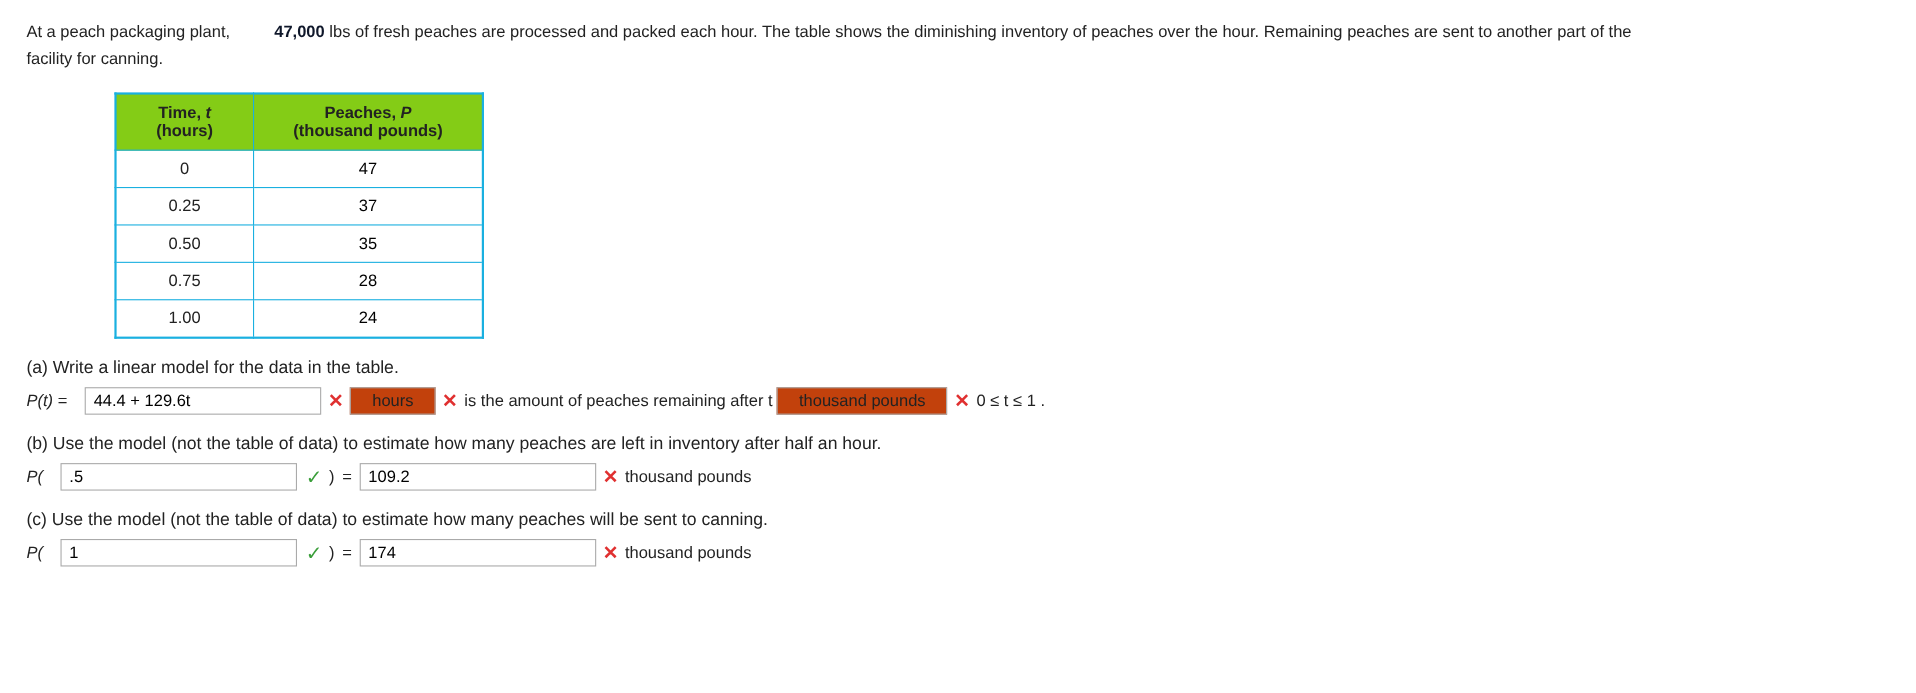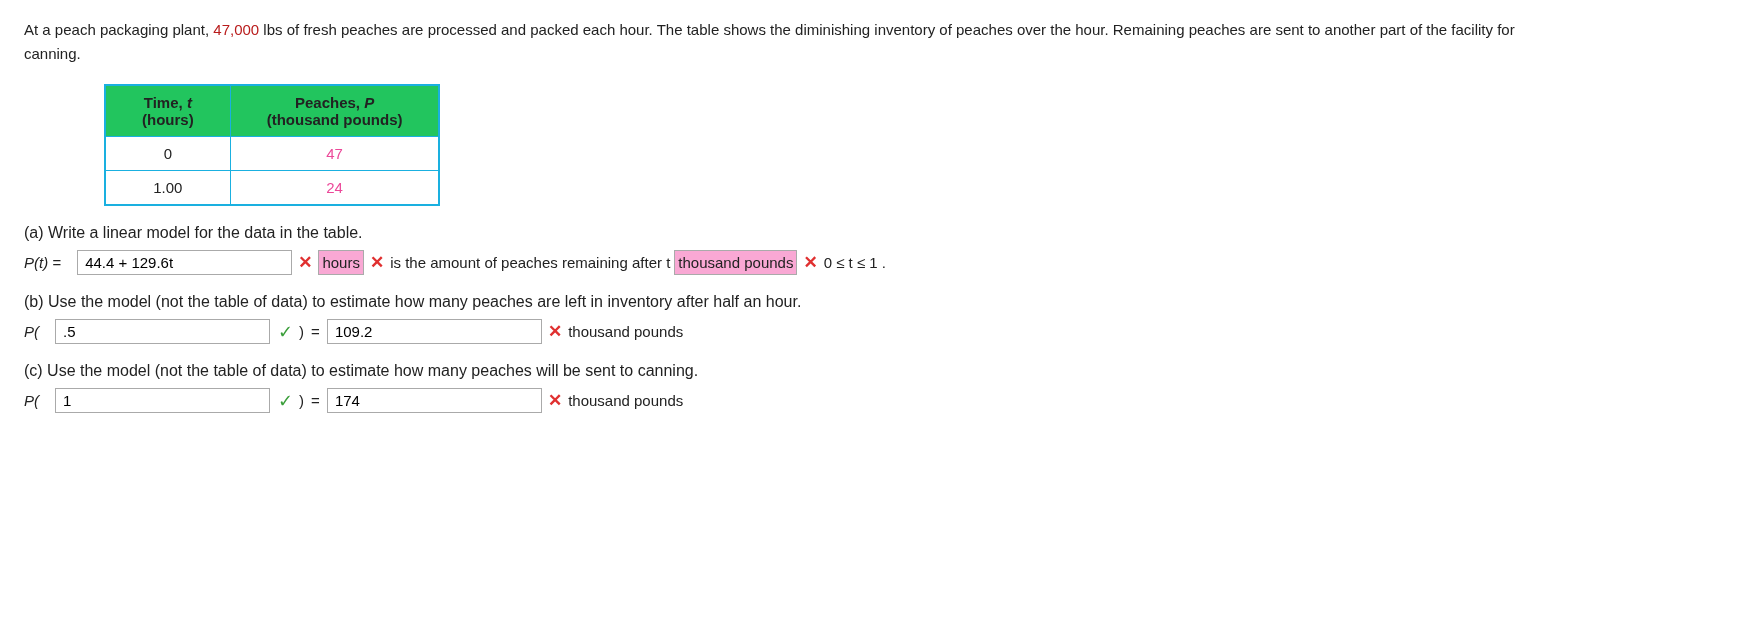--- a/index.html
+++ b/index.html
@@ -10,47 +10,47 @@
       color: #222;
       padding: 18px 24px;
       width: 1742px;
       min-height: 630px;
     }
     .intro-text {
       max-width: 1500px;
       line-height: 1.6;
       margin-bottom: 18px;
     }
-    .highlight-red { color: #b91c1c; font-weight: normal; }
+    .highlight-red { color: #0f172a; font-weight: bold; margin-left: 36px; }
     .table-section {
       margin-left: 80px;
       margin-bottom: 18px;
     }
     .table-title {
       font-weight: bold;
       margin-bottom: 6px;
     }
     table.peach-table {
       border-collapse: collapse;
       border: 2px solid #1ab0e0;
     }
     table.peach-table th, table.peach-table td {
       border: 1px solid #1ab0e0;
       padding: 8px 36px;
       text-align: center;
     }
     table.peach-table thead tr {
-      background: #22c55e;
+      background: #84cc16;
     }
     table.peach-table thead th {
       font-weight: bold;
       font-size: 15px;
     }
     table.peach-table tbody td:last-child {
-      color: #ec4899;
+      color: #000000;
     }
     .section {
       margin-bottom: 18px;
       margin-left: 0;
     }
     .section-label {
       margin-bottom: 8px;
       font-size: 16px;
     }
     .answer-row {
@@ -69,23 +69,23 @@
       padding: 3px 7px;
       font-size: 15px;
       min-width: 80px;
       display: inline-block;
     }
     .input-box-wide {
       min-width: 180px;
     }
     .tag-box {
       border: 1px solid #aaa;
-      padding: 3px 3px;
+      padding: 3px 19px;
       font-size: 15px;
-      background: #f9a8d4;
+      background: #c2410c;
       display: inline-block;
     }
     .x-icon {
       color: #e03030;
       font-weight: bold;
       font-size: 17px;
       margin-left: 2px;
       margin-right: 2px;
     }
     .check-icon {
@@ -115,20 +115,32 @@
         </th>
         <th>
           Peaches, <em>P</em><br>(thousand pounds)
         </th>
       </tr>
     </thead>
     <tbody id="table-body">
     <tr>
           <td>0</td>
           <td>47</td>
+        </tr>
+        <tr>
+          <td>0.25</td>
+          <td>37</td>
+        </tr>
+        <tr>
+          <td>0.50</td>
+          <td>35</td>
+        </tr>
+        <tr>
+          <td>0.75</td>
+          <td>28</td>
         </tr>
         <tr>
           <td>1.00</td>
           <td>24</td>
         </tr>
       </tbody>
   </table>
 </div>
 
 <div class="section">

